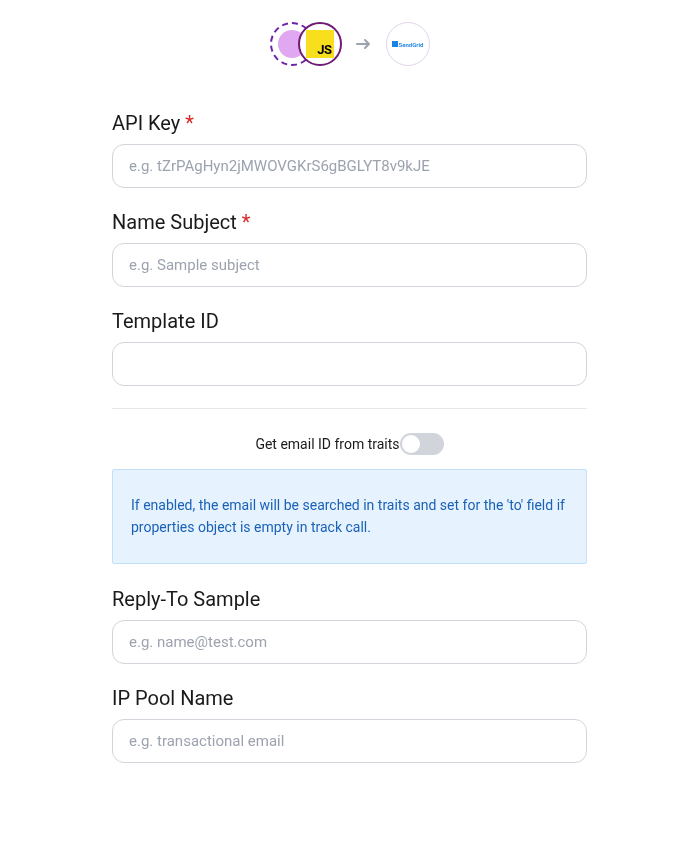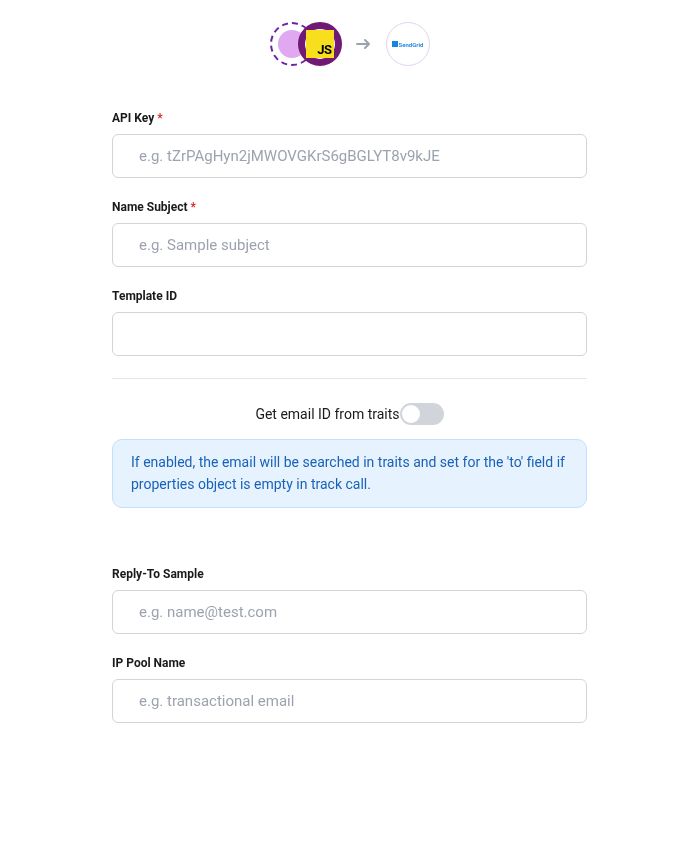--- a/index.html
+++ b/index.html
@@ -44,21 +44,21 @@
     }
     .pink-circle {
       width: 28px;
       height: 28px;
       background: #dfa8f0;
       border-radius: 50%;
     }
     .js-badge-wrapper {
       width: 44px;
       height: 44px;
-      border: 7px solid #701a75;
+      border: 2px solid #701a75;
       border-radius: 50%;
       background: #fff;
       display: flex;
       align-items: center;
       justify-content: center;
       margin-left: -16px;
       position: relative;
       z-index: 2;
     }
     .js-badge {
@@ -106,35 +106,35 @@
       font-size: 18px;
       font-weight: 700;
       color: #1a1a1a;
       margin-bottom: 22px;
     }
     .form-group {
       margin-bottom: 22px;
     }
     .form-label {
       display: block;
-      font-size: 12px;
-      font-weight: 700;
+      font-size: 20px;
+      font-weight: 400;
       color: #1a1a1a;
       margin-bottom: 9px;
     }
     .required {
       color: #dc2626;
     }
     .form-input {
       width: 100%;
       height: 44px;
-      padding: 10px 26px;
+      padding: 10px 16px;
       font-size: 15px;
       border: 1px solid #d1d5db;
-      border-radius: 6px;
+      border-radius: 12px;
       background: #fff;
       color: #1a1a1a;
       font-family: inherit;
     }
     .form-input::placeholder {
       color: #9ca3af;
     }
     .divider {
       border: none;
       border-top: 1px solid #e5e7eb;
@@ -165,23 +165,23 @@
       background: #fff;
       border-radius: 50%;
       position: absolute;
       top: 2px;
       left: 2px;
     }
     
     .info-box {
       background: #e6f2fd;
       border: 1px solid #c2e0fb;
-      border-radius: 10px;
-      padding: 12px 18px;
-      margin-bottom: 59px;
+      border-radius: 2px;
+      padding: 25px 18px;
+      margin-bottom: 23px;
     }
     .info-text {
       font-size: 14px;
       color: #1a62b8;
       line-height: 1.55;
     }
   </style>
 </head>
 <body>
 

